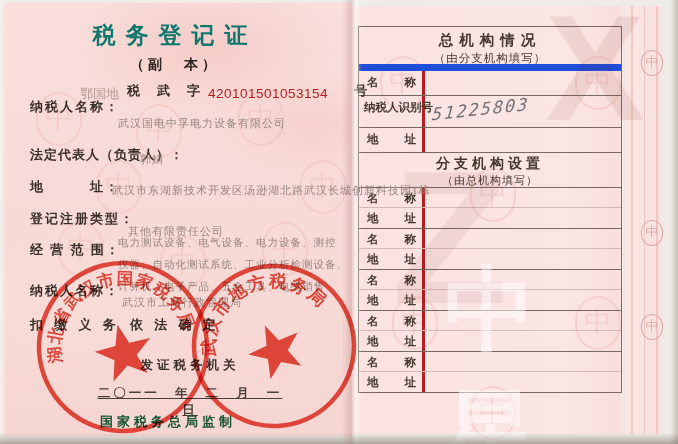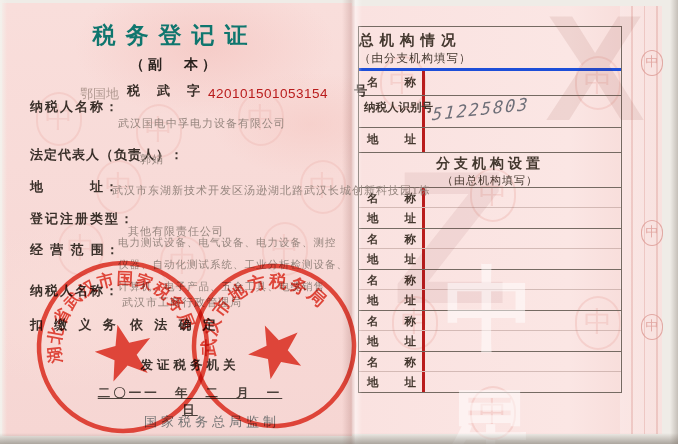--- a/index.html
+++ b/index.html
@@ -54,31 +54,31 @@
   .certno .chars{color:#3a302a;font-weight:bold;font-size:13px;margin-left:8px;letter-spacing:2px;}
   .certno .num{color:#b91c1c;font-size:13.5px;margin-left:6px;margin-top:4px;letter-spacing:.5px;
     font-family:"Liberation Sans",sans-serif;}
   .certno .suffix{color:#3a302a;font-weight:bold;font-size:13px;margin-left:26px;}
   .scope-lines{position:absolute;left:118px;top:232px;z-index:3;color:#96867f;font-size:10.5px;
     line-height:22px;letter-spacing:1px;white-space:nowrap;}
   .issuer{position:absolute;left:110px;top:357px;width:160px;z-index:3;text-align:center;
     font-size:12.5px;font-weight:bold;letter-spacing:4px;color:#3a302a;}
   .dateline{position:absolute;left:95px;top:385px;width:190px;z-index:3;text-align:center;
     font-size:12.5px;font-weight:bold;letter-spacing:3px;word-spacing:9px;color:#4a403a;text-decoration:underline;}
-  .footer{position:absolute;left:100px;top:413px;width:180px;z-index:3;text-align:right;
-    font-size:13px;font-weight:normal;letter-spacing:4px;color:#737373;}
+  .footer{position:absolute;left:100px;top:413px;width:180px;z-index:3;text-align:left;
+    font-size:13px;font-weight:bold;letter-spacing:4px;color:#14532d;}
   .addr-val{z-index:5;}
   .handnote{position:absolute;left:432px;top:99px;z-index:3;font-family:"DejaVu Sans Mono",monospace;
     font-style:italic;font-size:17px;letter-spacing:2px;color:#565b66;opacity:.85;
     transform:rotate(-6deg) skewX(-10deg);}
 
   
   .rtable{position:absolute;left:358px;top:26px;width:262px;z-index:2;
     border:1px solid #756a62;color:#44382f;}
-  .thead{height:44px;border-bottom:3px solid #1d4ed8;text-align:left;padding-top:4px;box-sizing:border-box;}
+  .thead{height:44px;border-bottom:7px solid #1d4ed8;text-align:center;padding-top:4px;box-sizing:border-box;}
   .thead .h1{font-size:14.5px;font-weight:bold;letter-spacing:6px;}
   .thead .h2{font-size:11.5px;letter-spacing:1px;margin-top:1px;}
   .t-row{display:flex;border-bottom:1px solid #756a62;box-sizing:border-box;}
   .t-label{width:66px;flex:0 0 66px;border-right:3px solid #b91c1c;box-sizing:border-box;
     font-size:11.5px;font-weight:600;padding:4px 0 0 8px;letter-spacing:1px;white-space:nowrap;}
   .t-value{flex:1;position:relative;}
   .bhead{height:35px;border-bottom:1px solid #756a62;text-align:center;padding-top:2px;box-sizing:border-box;}
   .bhead .h1{font-size:14px;font-weight:bold;letter-spacing:4px;}
   .bhead .h2{font-size:11px;letter-spacing:1px;}
   .b-block{border-bottom:1px solid #756a62;}

